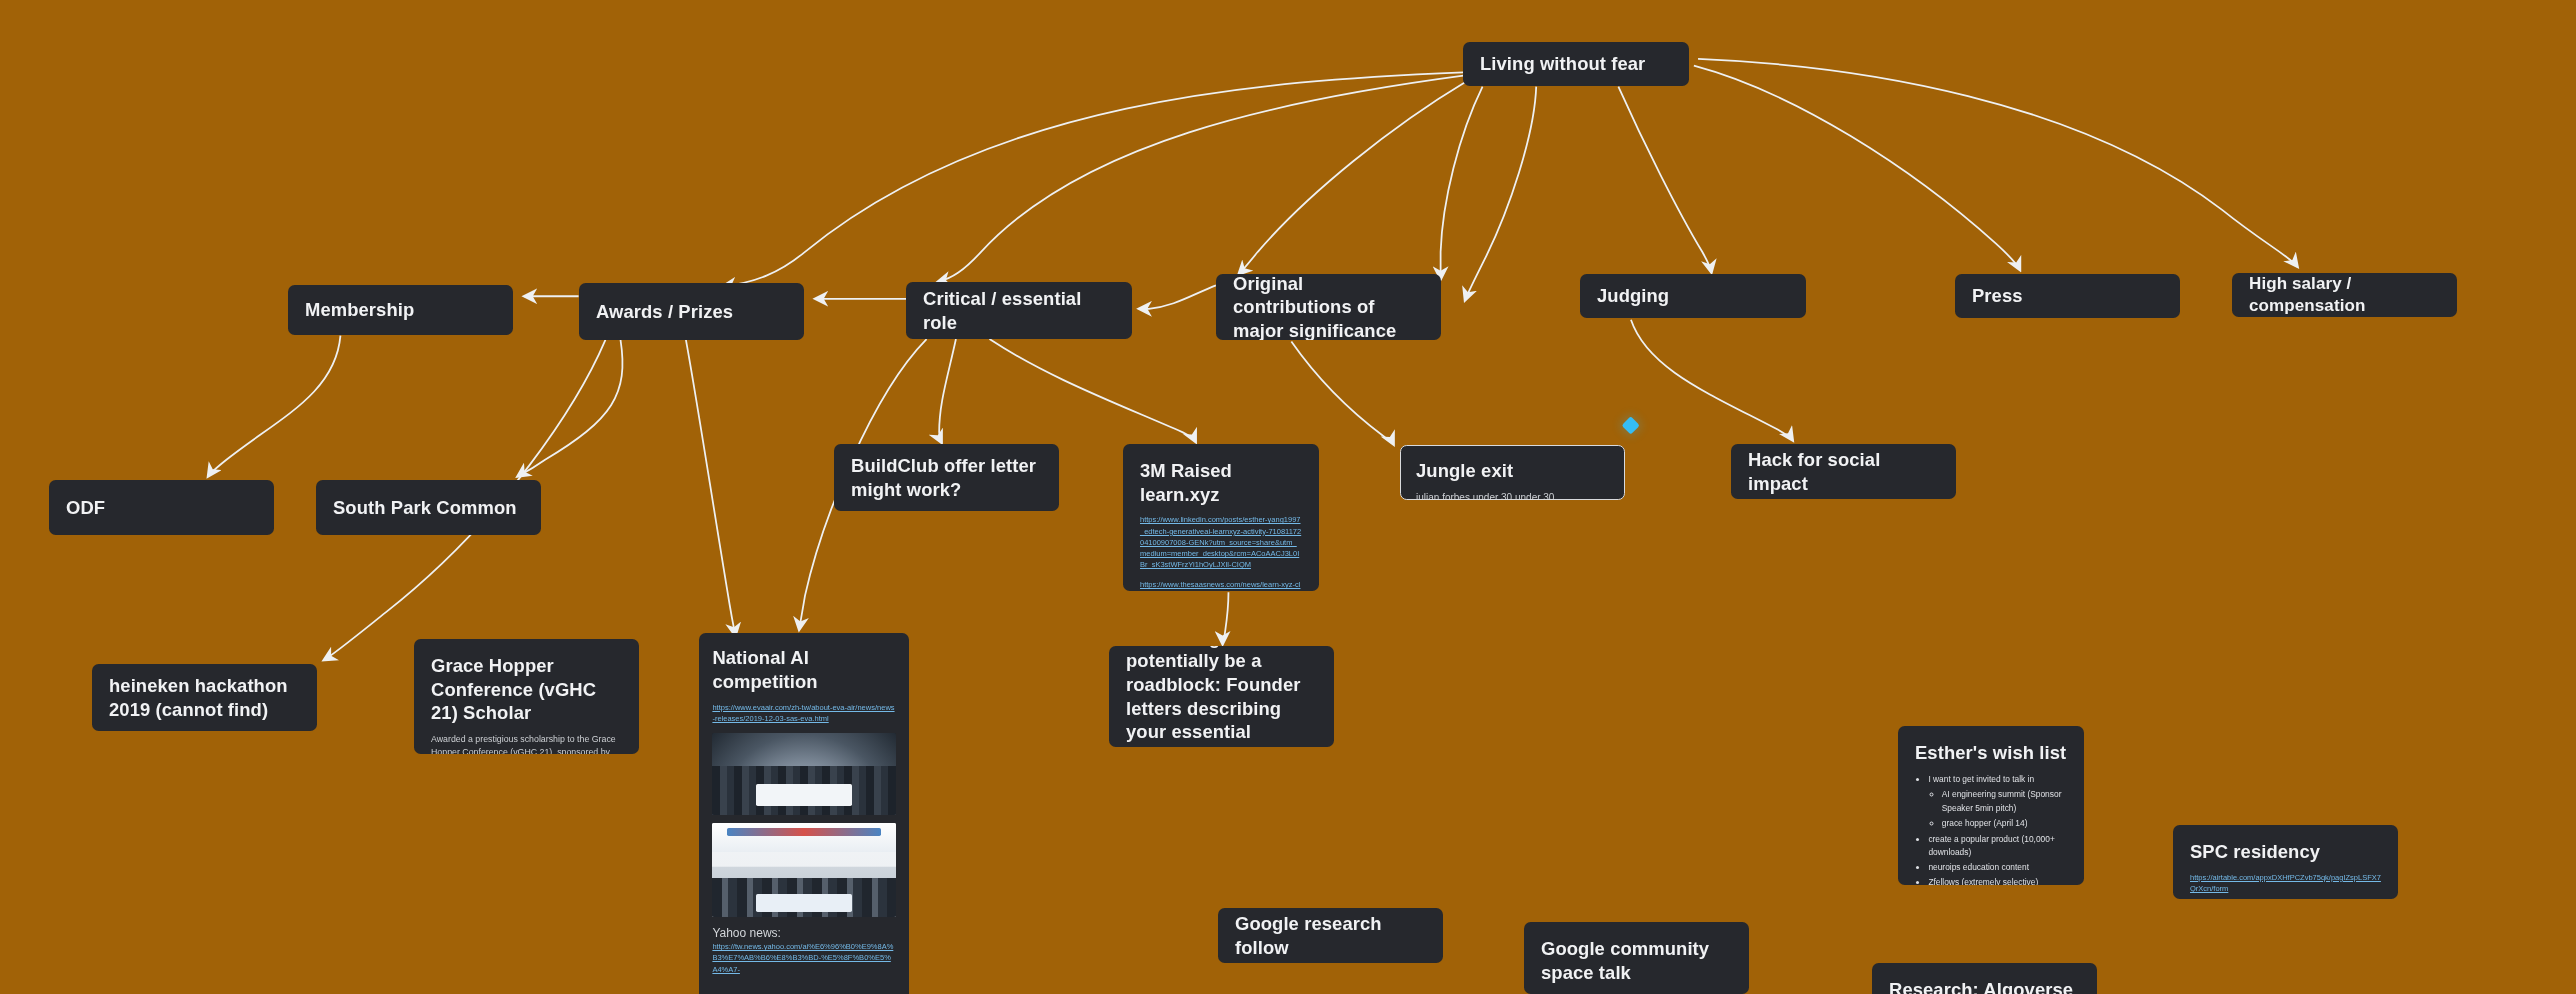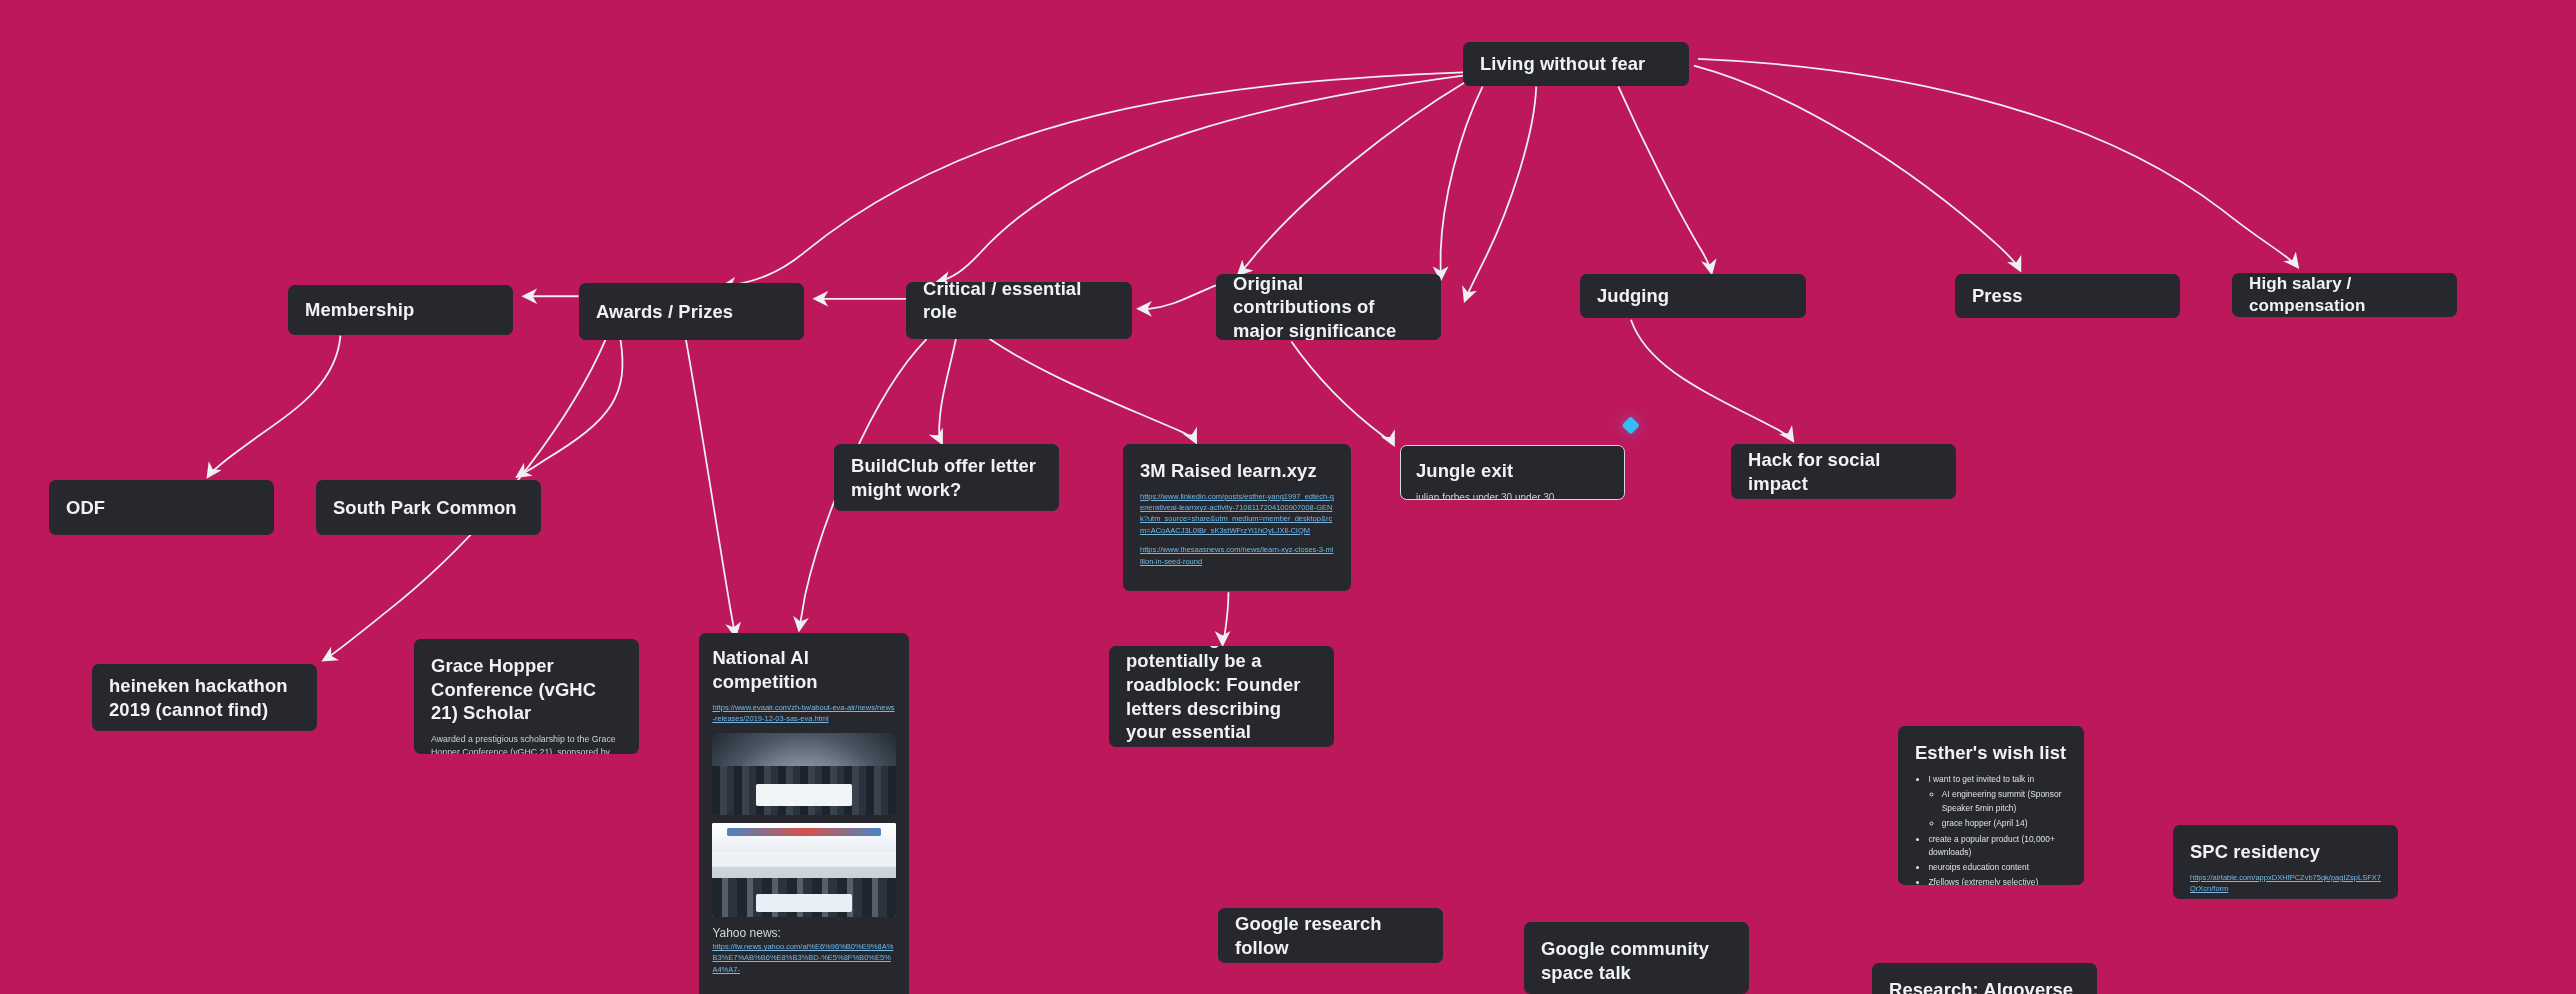--- a/index.html
+++ b/index.html
@@ -2,21 +2,21 @@
 <html style="font-size:13.4px"><head>
 <meta charset="utf-8">
 <style>
   html,body{margin:0;padding:0;background:#151515;}
   body{
     width:2576px;height:995px;overflow:hidden;position:relative;
     font-family:"Liberation Sans","DejaVu Sans",sans-serif;
     color:#e8eaed;
     -webkit-font-smoothing:antialiased;
   }
-  #canvas{position:absolute;inset:0;background:#be185d;}
+  #canvas{position:absolute;inset:0;background:#a16207;}
   svg#edges{position:absolute;left:0;top:0;width:2576px;height:995px;pointer-events:none;}
   .node{
     position:absolute;
     background:#26282d;
     border-radius:6.7px;
     box-sizing:border-box;
     padding:15px 17px;
     overflow:hidden;
   }
   .node.selected{border:1.7px solid #d8dadd;padding:13.4px 15px;}
@@ -119,21 +119,21 @@
   </div>
 
   <div class="node" style="left:288px;top:285px;width:225px;height:50px;display:flex;align-items:center;">
     <div class="title">Membership</div>
   </div>
 
   <div class="node" style="left:579px;top:283px;width:225px;height:57px;display:flex;align-items:center;">
     <div class="title">Awards / Prizes</div>
   </div>
 
-  <div class="node" style="left:906px;top:282px;width:226px;height:57px;display:flex;align-items:flex-end;">
+  <div class="node" style="left:906px;top:282px;width:226px;height:57px;display:flex;align-items:center;">
     <div class="title">Critical / essential role</div>
   </div>
 
   <div class="node" style="left:1216px;top:274px;width:225px;height:66px;display:flex;align-items:center;">
     <div class="title">Original contributions of major significance</div>
   </div>
 
   <div class="node" style="left:1580px;top:274px;width:226px;height:44px;display:flex;align-items:center;">
     <div class="title">Judging</div>
   </div>
@@ -151,21 +151,21 @@
   </div>
 
   <div class="node" style="left:316px;top:480px;width:225px;height:55px;display:flex;align-items:center;">
     <div class="title">South Park Common</div>
   </div>
 
   <div class="node" style="left:834px;top:444px;width:225px;height:67px;display:flex;align-items:center;">
     <div class="title">BuildClub offer letter might work?</div>
   </div>
 
-  <div class="node" style="left:1123px;top:444px;width:228px;height:147px;">
+  <div class="node" style="left:1123px;top:444px;width:196px;height:147px;">
     <div class="title">3M Raised learn.xyz</div>
     <a class="link s9">https://www.linkedin.com/posts/esther-yang1997_edtech-generativeai-learnxyz-activity-7108117204100907008-GENk?utm_source=share&amp;utm_medium=member_desktop&amp;rcm=ACoAACJ3L0IBr_sK3stWFrzYi1hOyLJXll-CIQM</a>
     <a class="link s9">https://www.thesaasnews.com/news/learn-xyz-closes-3-million-in-seed-round</a>
   </div>
 
   <div class="node selected" style="left:1400px;top:445px;width:225px;height:55px;">
     <div class="title">Jungle exit</div>
     <div class="sub">julian forbes under 30 under 30</div>
   </div>
 

